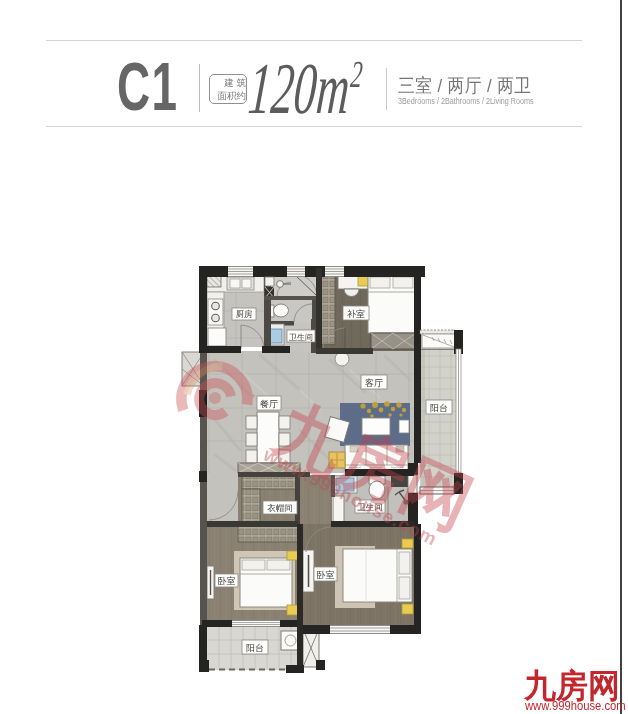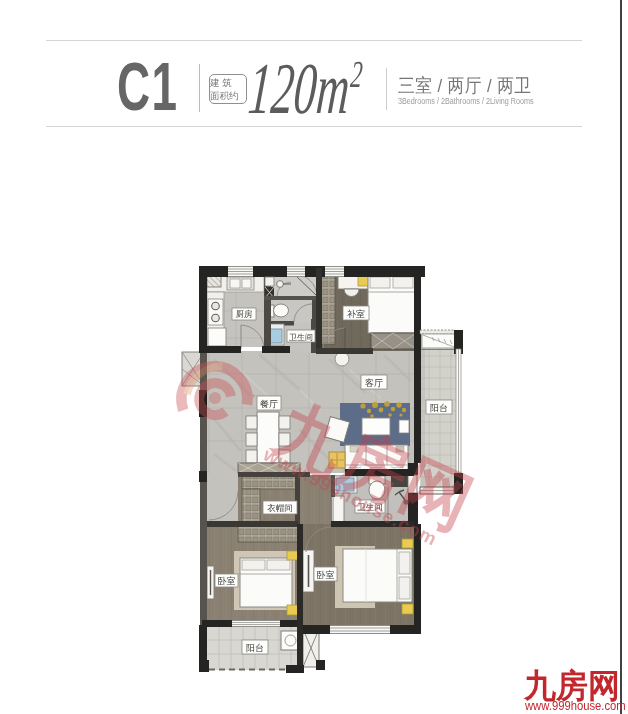--- a/index.html
+++ b/index.html
@@ -10,21 +10,21 @@
 <body>
 
 <div class="abs" style="left:46px;top:40px;width:536px;height:1px;background:#d4d4d4;"></div>
 
 <div class="abs" style="left:620px;top:0px;width:2px;height:714px;background:#414141;"></div>
 
 <div class="abs" style="left:117px;top:56px;width:90px;height:60px;font-size:69px;font-weight:bold;color:#666;transform:scaleX(0.665);transform-origin:left top;letter-spacing:2px;line-height:62px;">C1</div>
 
 <div class="abs" style="left:199px;top:64px;width:1px;height:48px;background:#bbb;"></div>
 
-<div class="abs" style="left:209px;top:74px;width:36px;height:27px;border:1px solid #8f8f8f;border-radius:5px;color:#777;font-size:9.5px;line-height:13px;text-align:left;padding-top:1px;">建 筑<br>面积约</div>
+<div class="abs" style="left:209px;top:74px;width:36px;height:27px;border:1px solid #8f8f8f;border-radius:5px;color:#777;font-size:9.5px;line-height:13px;text-align:right;padding-top:1px;">建 筑<br>面积约</div>
 
 <div class="abs" style="left:247px;top:38px;width:200px;height:76px;font-family:'Liberation Serif',serif;font-style:italic;font-size:73px;color:#5c5c5c;line-height:73px;transform:scaleX(0.62) skewX(-7deg);transform-origin:left bottom;">120m<span style="font-size:38px;vertical-align:26px;">2</span></div>
 
 <div class="abs" style="left:386px;top:68px;width:1px;height:42px;background:#ccc;"></div>
 
 <div class="abs" style="left:398px;top:73px;width:220px;font-size:19px;color:#757575;letter-spacing:0.5px;transform:scaleX(0.88);transform-origin:left top;">三室 / 两厅 / 两卫</div>
 
 <div class="abs" style="left:398px;top:96px;width:220px;font-size:8.5px;color:#9c9c9c;transform:scaleX(0.85);transform-origin:left top;">3Bedrooms / 2Bathrooms / 2Living Rooms</div>
 
 <div class="abs" style="left:46px;top:126px;width:536px;height:1px;background:#d4d4d4;"></div>

